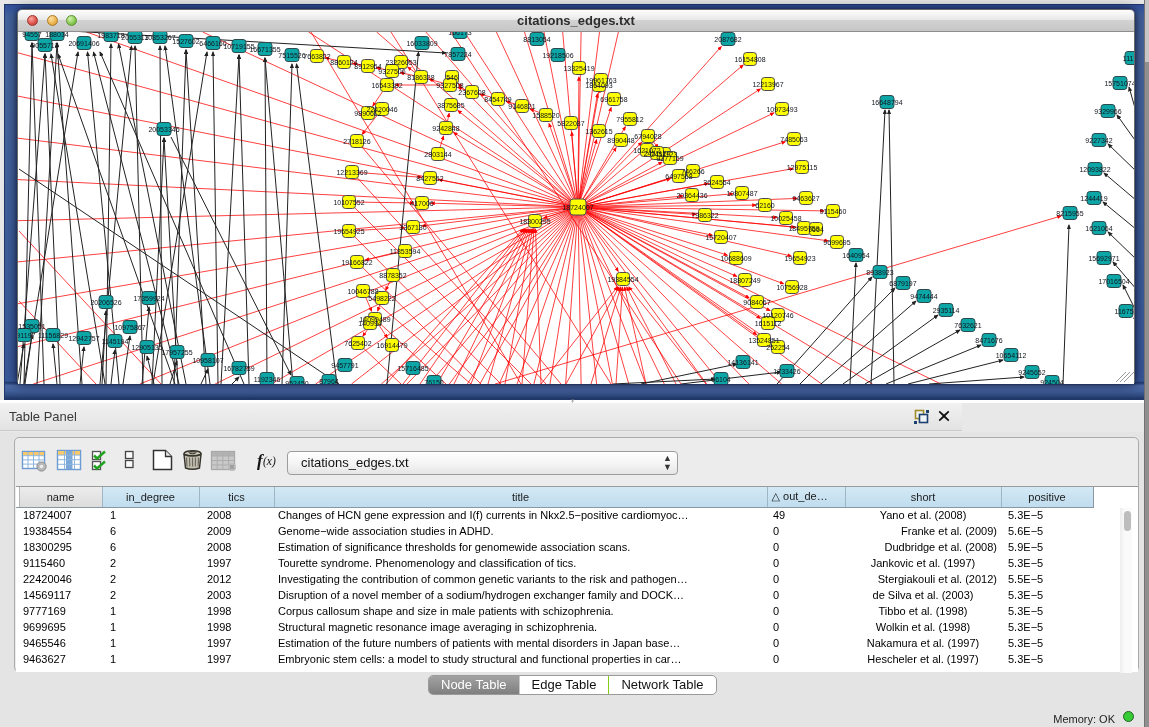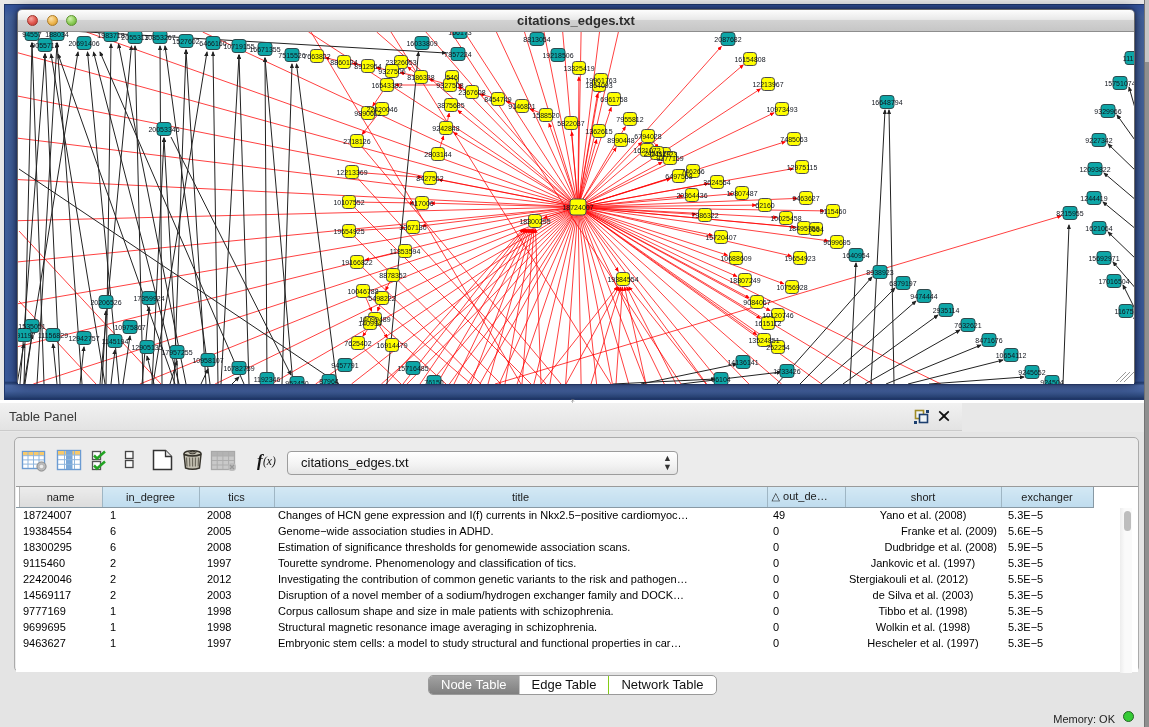--- a/index.html
+++ b/index.html
@@ -639,37 +639,37 @@
           </colgroup>
           <tbody>
             <tr>
               <th style="background:#fff;border-right:1px solid #b5b5b5"></th>
               <th style="background:linear-gradient(180deg,#ececec,#dcdcdc)">name</th>
               <th>in_degree</th>
               <th>tics</th>
               <th>title</th>
               <th style="text-align:left;padding-left:4px">△ out_de…</th>
               <th>short</th>
-              <th style="border-right:1px solid #8899a4">exchanger</th>
+              <th style="border-right:1px solid #8899a4">positive</th>
             </tr>
             <tr>
               <td></td>
               <td>18724007</td>
               <td style="padding-left:8px">1</td>
               <td style="padding-left:8px">2008</td>
               <td>Changes of HCN gene expression and I(f) currents in Nkx2.5−positive cardiomyoc…</td>
               <td style="padding-left:6px">49</td>
               <td style="text-align:center">Yano et al. (2008)</td>
               <td style="padding-left:7px">5.3E−5</td>
             </tr>
             <tr>
               <td></td>
               <td>19384554</td>
               <td style="padding-left:8px">6</td>
-              <td style="padding-left:8px">2005</td>
+              <td style="padding-left:8px">2009</td>
               <td>Genome−wide association studies in ADHD.</td>
               <td style="padding-left:6px">0</td>
               <td style="text-align:right">Franke et al. (2009)</td>
               <td style="padding-left:7px">5.6E−5</td>
             </tr>
             <tr>
               <td></td>
               <td>18300295</td>
               <td style="padding-left:8px">6</td>
               <td style="padding-left:8px">2008</td>
@@ -688,21 +688,21 @@
               <td style="text-align:center">Jankovic et al. (1997)</td>
               <td style="padding-left:7px">5.3E−5</td>
             </tr>
             <tr>
               <td></td>
               <td>22420046</td>
               <td style="padding-left:8px">2</td>
               <td style="padding-left:8px">2012</td>
               <td>Investigating the contribution of common genetic variants to the risk and pathogen…</td>
               <td style="padding-left:6px">0</td>
-              <td style="text-align:left">Stergiakouli et al. (2012)</td>
+              <td style="text-align:right">Stergiakouli et al. (2012)</td>
               <td style="padding-left:7px">5.5E−5</td>
             </tr>
             <tr>
               <td></td>
               <td>14569117</td>
               <td style="padding-left:8px">2</td>
               <td style="padding-left:8px">2003</td>
               <td>Disruption of a novel member of a sodium/hydrogen exchanger family and DOCK…</td>
               <td style="padding-left:6px">0</td>
               <td style="text-align:center">de Silva et al. (2003)</td>
@@ -719,20 +719,30 @@
               <td style="padding-left:7px">5.3E−5</td>
             </tr>
             <tr>
               <td></td>
               <td>9699695</td>
               <td style="padding-left:8px">1</td>
               <td style="padding-left:8px">1998</td>
               <td>Structural magnetic resonance image averaging in schizophrenia.</td>
               <td style="padding-left:6px">0</td>
               <td style="text-align:center">Wolkin et al. (1998)</td>
+              <td style="padding-left:7px">5.3E−5</td>
+            </tr>
+            <tr>
+              <td></td>
+              <td>9465546</td>
+              <td style="padding-left:8px">1</td>
+              <td style="padding-left:8px">1997</td>
+              <td>Estimation of the future numbers of patients with mental disorders in Japan base…</td>
+              <td style="padding-left:6px">0</td>
+              <td style="text-align:center">Nakamura et al. (1997)</td>
               <td style="padding-left:7px">5.3E−5</td>
             </tr>
             <tr>
               <td></td>
               <td>9463627</td>
               <td style="padding-left:8px">1</td>
               <td style="padding-left:8px">1997</td>
               <td>Embryonic stem cells: a model to study structural and functional properties in car…</td>
               <td style="padding-left:6px">0</td>
               <td style="text-align:center">Hescheler et al. (1997)</td>

